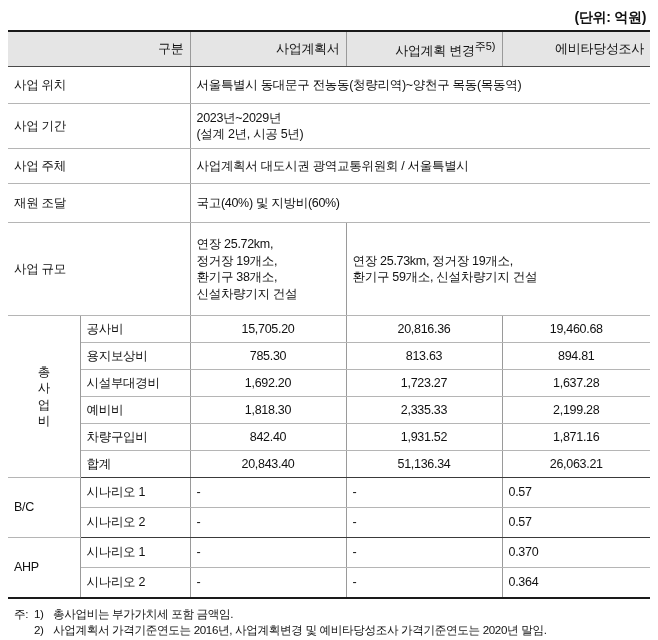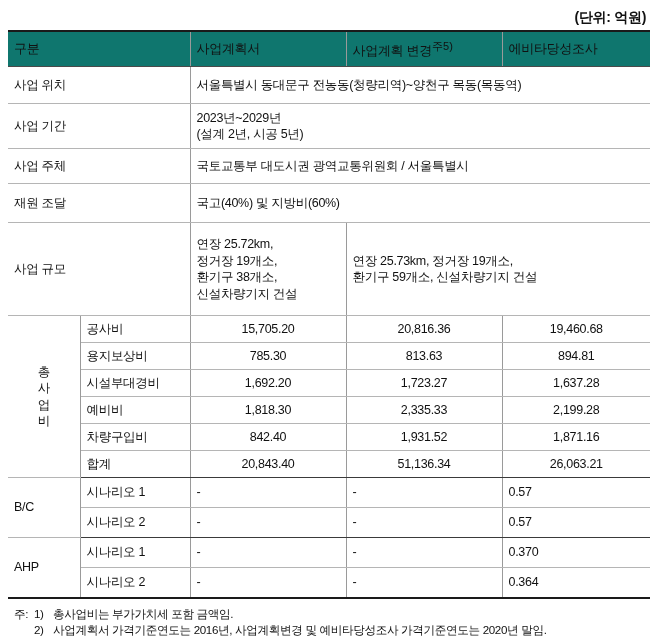--- a/index.html
+++ b/index.html
@@ -63,22 +63,22 @@
     font-weight: 400;
     letter-spacing: -0.3px;
     line-height: 1.32;
   }
   
   table.summary { border-top: 2.2px solid #1a1a1a; border-bottom: 2.2px solid #1a1a1a; }
   table.summary tr.head-row th { border-bottom: 1.6px solid #4a4a4a; }
   table.summary tr:first-child th { border-top: none; }
 
   .head-row th {
-    background: #0f766e;
-    text-align: left;
+    background: #e5e5e5;
+    text-align: right;
     font-weight: 700;
     height: 30px;
     font-size: 13px;
   }
   .c-left-edge { border-left: none !important; }
   .c-right-edge { border-right: none !important; }
 
   .lbl {
     text-align: left;
     font-weight: 400;
@@ -169,21 +169,21 @@
       <tr>
         <td colspan="2" class="lbl c-left-edge" style="height:40px">사업 기간</td>
         <td colspan="3" class="multi c-right-edge">
           <div>2023년~2029년</div>
           <div>(설계 2년, 시공 5년)</div>
         </td>
       </tr>
 
       <tr>
         <td colspan="2" class="lbl c-left-edge" style="height:30px">사업 주체</td>
-        <td colspan="3" class="val-c c-right-edge">국토교통부 대도시권 광역교통위원회 / 서울특별시</td>
+        <td colspan="3" class="val-c c-right-edge">사업계획서 대도시권 광역교통위원회 / 서울특별시</td>
       </tr>
 
       <tr>
         <td colspan="2" class="lbl c-left-edge" style="height:34px">재원 조달</td>
         <td colspan="3" class="val-c c-right-edge">국고(40%) 및 지방비(60%)</td>
       </tr>
 
       <tr>
         <td colspan="2" class="lbl c-left-edge sec-top" style="height:88px">사업 규모</td>
         <td class="multi sec-top">

